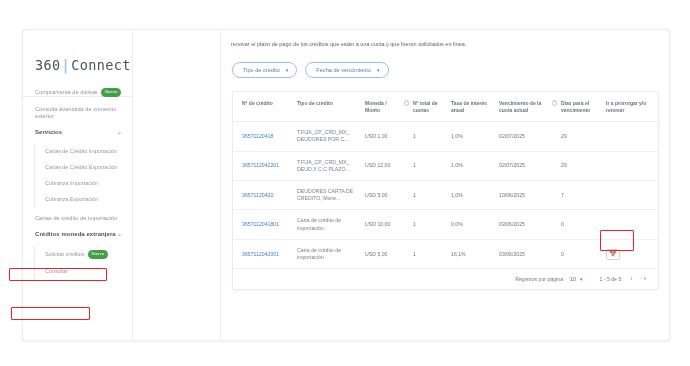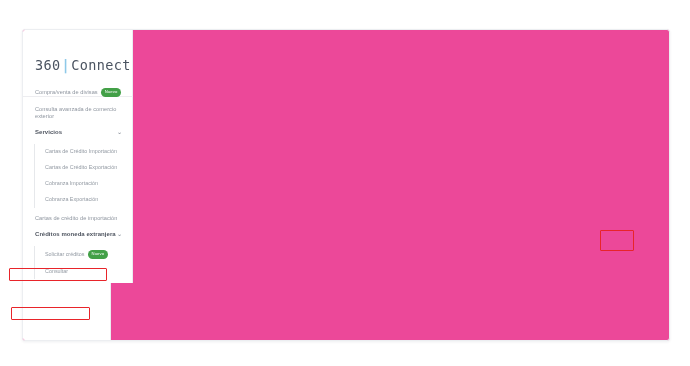--- a/index.html
+++ b/index.html
@@ -9,27 +9,26 @@
     font-family: "Liberation Sans", sans-serif;
     overflow: hidden;
   }
   .page { position: relative; width: 690px; height: 366px; background: #fff; }
 
   
   .app-card {
     position: absolute;
     left: 22px; top: 29px;
     width: 648px; height: 312px;
-    background: #ec4899;
+    background: #fca5a5;
     border: 1px solid #eceef1;
     border-radius: 3px;
     box-shadow: 0 1px 3px rgba(20,30,60,.07);
     display: flex;
     overflow: hidden;
-    flex-direction: column;
   }
 
   
   .sidebar {
     width: 110px;
     flex: 0 0 110px;
     border-right: 1px solid #ebedf0;
     background: #fff;
     position: relative;
   }

